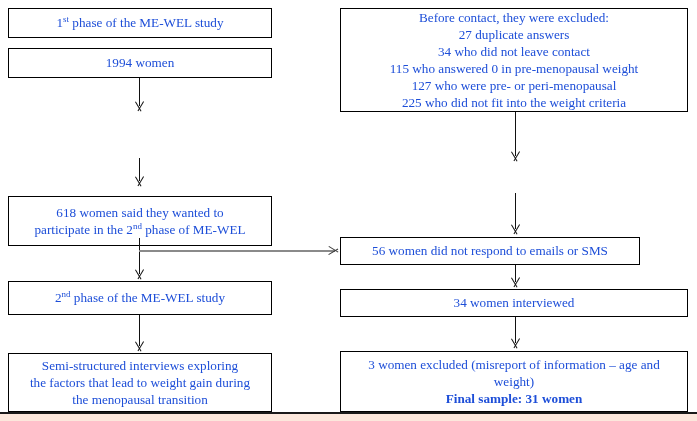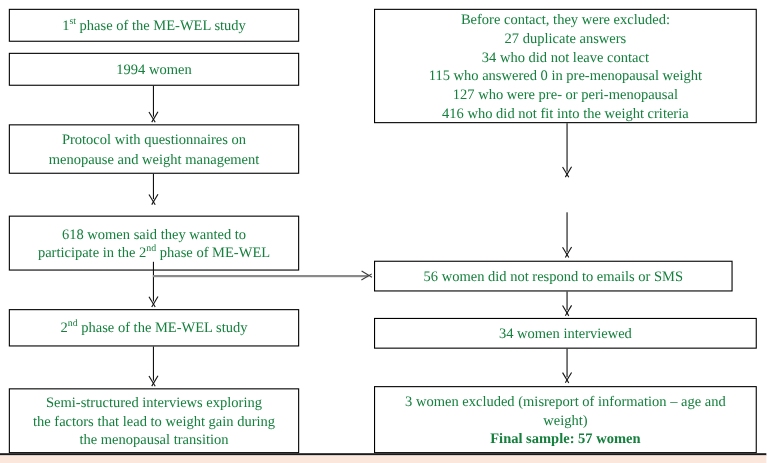--- a/index.html
+++ b/index.html
@@ -18,21 +18,21 @@
   }
   .node {
     position: absolute;
     box-sizing: border-box;
     border: 1.4px solid #000000;
     background: #ffffff;
     display: flex;
     align-items: center;
     justify-content: center;
     text-align: center;
-    color: #15803d;
+    color: #1d4ed8;
     font-size: 13.2px;
     line-height: 1.30;
     padding: 2px 5px;
   }
   .node .txt { display: block; width: 100%; }
   .node .line { display: block; }
   .bold { font-weight: bold; }
   sup {
     font-size: 0.68em;
     vertical-align: super;
@@ -122,26 +122,20 @@
         <span class="line">1<sup>st</sup> phase of the ME-WEL study</span>
       </span>
   </div>
 
   <div class="node" style="left:8px; top:48px; width:264px; height:30px;">
     <span class="txt">
         <span class="line">1994 women</span>
       </span>
   </div>
 
-  <div class="node" style="left:8px; top:113px; width:264px; height:45px;">
-    <span class="txt">
-        <span class="line">Protocol with questionnaires on</span>
-        <span class="line">menopause and weight management</span>
-      </span>
-  </div>
 
   <div class="node" style="left:8px; top:196px; width:264px; height:50px;">
     <span class="txt">
         <span class="line">618 women said they wanted to</span>
         <span class="line">participate in the 2<sup>nd</sup> phase of ME-WEL</span>
       </span>
   </div>
 
   <div class="node" style="left:8px; top:281px; width:264px; height:34px;justify-content:center;">
     <span class="txt">
@@ -157,42 +151,42 @@
       </span>
   </div>
 
   <div class="node" style="left:340px; top:8px; width:348px; height:104px;">
     <span class="txt">
         <span class="line">Before contact, they were excluded:</span>
         <span class="line">27 duplicate answers</span>
         <span class="line">34 who did not leave contact</span>
         <span class="line">115 who answered 0 in pre-menopausal weight</span>
         <span class="line">127 who were pre- or peri-menopausal</span>
-        <span class="line">416 who did not fit into the weight criteria</span>
-      </span>
-  </div>
-
-
-  <div class="node" style="left:340px; top:237px; width:326px; height:28px;align-items:center;">
+        <span class="line">225 who did not fit into the weight criteria</span>
+      </span>
+  </div>
+
+
+  <div class="node" style="left:340px; top:237px; width:300px; height:28px;align-items:center;">
     <span class="txt">
         <span class="line">56 women did not respond to emails or SMS</span>
       </span>
   </div>
 
   <div class="node" style="left:340px; top:289px; width:348px; height:28px;">
     <span class="txt">
         <span class="line">34 women interviewed</span>
       </span>
   </div>
 
   <div class="node" style="left:340px; top:351px; width:348px; height:61px;">
     <span class="txt">
         <span class="line">3 women excluded (misreport of information – age and</span>
         <span class="line">weight)</span>
-        <span class="line bold">Final sample: 57 women</span>
+        <span class="line bold">Final sample: 31 women</span>
       </span>
   </div>
 
   <div class="vconn" style="left:139px; top:78px; height:28px;"></div>
   <div class="vhead" style="left:134px; top:102px;"></div>
 
   <div class="vconn" style="left:139px; top:158px; height:23px;"></div>
   <div class="vhead" style="left:134px; top:177px;"></div>
 
   <div class="vconn" style="left:139px; top:238px; height:36px;"></div>

